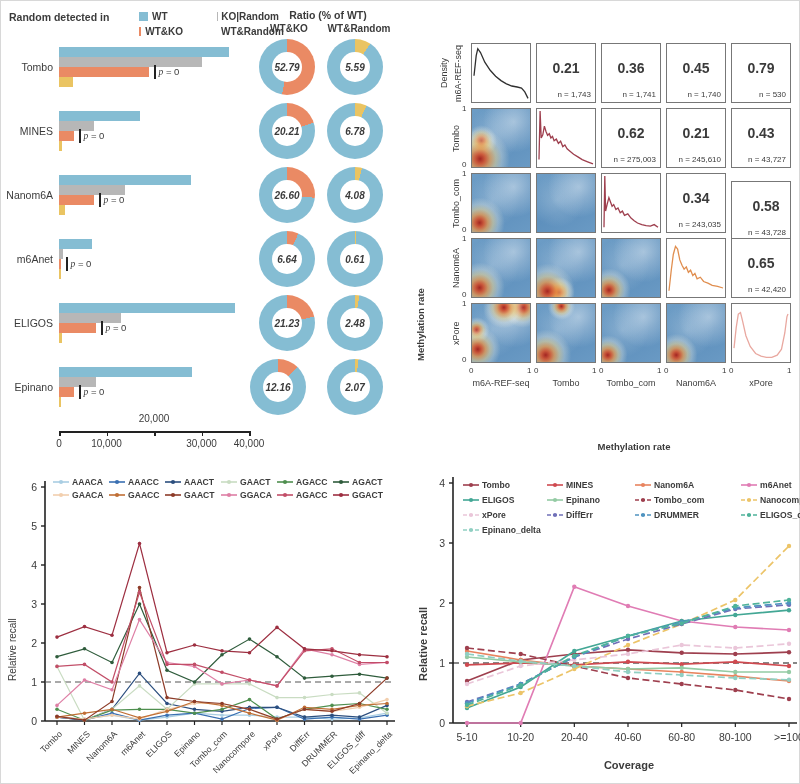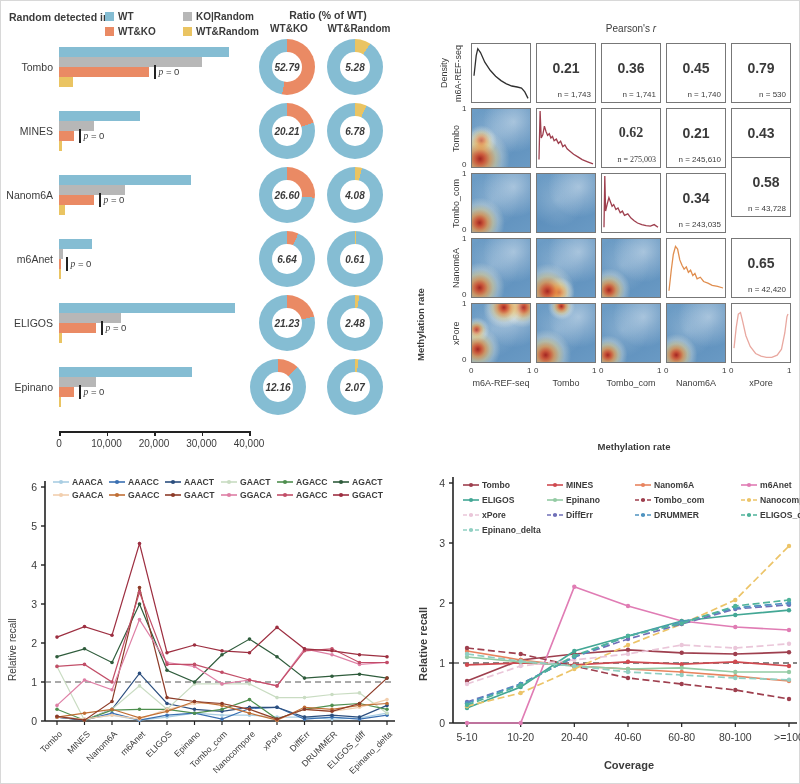--- a/index.html
+++ b/index.html
@@ -6,21 +6,21 @@
   html,body { width:800px; height:784px; background:#fff; font-family:"Liberation Sans", sans-serif; color:#3b3b3b; overflow:hidden; }
   .figure { position:relative; width:800px; height:784px; background:#fff; border:1px solid #d8d8d8; }
   .panel { position:absolute; }
   #panelA { left:0; top:0; width:400px; height:470px; }
   #panelB { left:400px; top:0; width:400px; height:470px; }
   #panelC { left:0; top:470px; width:400px; height:314px; }
   #panelD { left:400px; top:470px; width:400px; height:314px; }
   
   .pa-legend-title { position:absolute; left:8px; top:10px; font-size:10.5px; font-weight:bold; }
   .pa-legend { position:absolute; left:104px; top:8px; display:grid; grid-template-columns:78px 96px; grid-auto-rows:15px; }
-  .pa-leg-item { display:flex; align-items:center; gap:4px; font-size:10px; font-weight:bold; }
+  .pa-leg-item { display:flex; align-items:center; gap:4px; font-size:10px; font-weight:bold;margin-left:34px; }
   .pa-swatch { width:9px; height:9px; display:inline-block; }
   .pa-ratio-title { position:absolute; left:258px; top:8px; width:138px; text-align:center; font-size:10.5px; font-weight:bold; }
   .pa-ratio-col { position:absolute; top:22px; font-size:10px; font-weight:bold; text-align:center; }
   .pa-ratio-col1 { left:258px; width:60px; }
   .pa-ratio-col2 { left:320px; width:76px; }
   .pa-row-label { position:absolute; width:52px; text-align:right; font-size:10.5px; }
   .pa-bar { position:absolute; height:10px; }
   .pa-p { position:absolute; font-size:9.5px; white-space:nowrap; }
   .pa-p .pline { display:inline-block; width:1.5px; height:14px; background:#222; vertical-align:middle; margin-right:3px; }
   .pa-p i { font-family:"Liberation Serif", serif; }
@@ -83,21 +83,21 @@
         <div class="pa-bar" style="left: 58px; top: 66px; width: 90px; background: rgb(234, 138, 100);"></div>
         <div class="pa-bar" style="left: 58px; top: 76px; width: 14px; background: rgb(234, 196, 98);"></div>
         <div class="pa-p" style="left: 153px; top: 64px;"><span class="pline"></span><i>p</i><span> = 0</span></div>
         <div class="donut" style="left: 258px; top: 38px; background: conic-gradient(rgb(234, 138, 100) 0deg, rgb(234, 138, 100) 52.79%, rgb(133, 189, 211) 52.79%, rgb(133, 189, 211) 100%);">
           <div class="hole">
             <div class="val">52.79</div>
           </div>
         </div>
         <div class="donut" style="left: 326px; top: 38px; background: conic-gradient(rgb(234, 196, 98) 0deg, rgb(234, 196, 98) 9.21%, rgb(133, 189, 211) 9.21%, rgb(133, 189, 211) 100%);">
           <div class="hole">
-            <div class="val">5.28</div>
+            <div class="val">5.59</div>
           </div>
         </div>
         <div class="pa-row-label" style="left: 0px; top: 124px;">MINES</div>
         <div class="pa-bar" style="left: 58px; top: 110px; width: 81px; background: rgb(133, 189, 211);"></div>
         <div class="pa-bar" style="left: 58px; top: 120px; width: 35px; background: rgb(183, 183, 183);"></div>
         <div class="pa-bar" style="left: 58px; top: 130px; width: 15px; background: rgb(234, 138, 100);"></div>
         <div class="pa-bar" style="left: 58px; top: 140px; width: 3px; background: rgb(234, 196, 98);"></div>
         <div class="pa-p" style="left: 78px; top: 128px;"><span class="pline"></span><i>p</i><span> = 0</span></div>
         <div class="donut" style="left: 258px; top: 102px; background: conic-gradient(rgb(234, 138, 100) 0deg, rgb(234, 138, 100) 20.21%, rgb(133, 189, 211) 20.21%, rgb(133, 189, 211) 100%);">
           <div class="hole">
@@ -174,30 +174,29 @@
           </div>
         </div>
       </div>
     <div id="paAxis">
         <div class="pa-axis-line" style="left: 58px; top: 430px; width: 190px;"></div>
         <div class="pa-tick" style="left: 58px; top: 430px;"></div>
         <div class="pa-tick-label" style="left: 58px; top: 437px;">0</div>
         <div class="pa-tick" style="left: 105.5px; top: 430px;"></div>
         <div class="pa-tick-label" style="left: 105.5px; top: 437px;">10,000</div>
         <div class="pa-tick" style="left: 153px; top: 430px;"></div>
-        <div class="pa-tick-label" style="left: 153px; top: 437px;">20,000</div>
+        <div class="pa-tick-label" style="left: 153px; top: 412px;">20,000</div>
         <div class="pa-tick" style="left: 200.5px; top: 430px;"></div>
         <div class="pa-tick-label" style="left: 200.5px; top: 437px;">30,000</div>
         <div class="pa-tick" style="left: 248px; top: 430px;"></div>
         <div class="pa-tick-label" style="left: 248px; top: 437px;">40,000</div>
       </div>
   </div>
 
   <div id="panelB" class="panel">
-    <div class="pb-title"><span>Pearson's</span>&nbsp;<i>r</i></div>
     <div class="pb-ylabel vtext" style="left:14px; top:160px; height:200px;">Methylation rate</div>
     <div class="pb-xlabel" style="left:233px; top:440px;">Methylation rate</div>
     <div id="pbGrid">
         <div class="pb-cell" style="left: 70px; top: 42px;"><svg width="58" height="58">
             <polyline points="2.0,31.7 4.2,11.7 5.8,4.7 8.5,8.5 12.8,18.2 18.2,26.3 23.6,32.2 29.0,36.6 34.4,39.8 39.8,42.0 45.2,43.0 49.5,44.1 52.8,47.9 56.0,54.4" fill="none" stroke="#2f2f2f" stroke-width="1.3"></polyline>
           </svg></div>
         <div class="pb-cell" style="left: 135px; top: 42px;">
           <div class="pb-corr-r">0.21</div>
           <div class="pb-corr-n">n = 1,743</div>
         </div>
@@ -214,21 +213,21 @@
           <div class="pb-corr-n">n = 530</div>
         </div>
         <div class="pb-rowlab vtext" style="left: 52px; top: 42px; height: 60px;">m6A-REF-seq</div>
         <div class="pb-rowlab vtext" style="left: 38px; top: 42px; height: 60px;">Density</div>
         <div class="pb-cell" style="left: 70px; top: 107px; background: radial-gradient(circle at 14% 86%, rgba(168, 32, 26, 0.95) 0%, rgba(216, 82, 42, 0.88) 7%, rgba(238, 152, 70, 0.72) 14%, rgba(246, 215, 140, 0.5) 22.4%, rgba(250, 245, 225, 0.28) 30.8%, rgba(110, 160, 200, 0) 42%), radial-gradient(circle at 16% 55%, rgba(168, 32, 26, 0.95) 0%, rgba(216, 82, 42, 0.88) 4.5%, rgba(238, 152, 70, 0.72) 9%, rgba(246, 215, 140, 0.5) 14.4%, rgba(250, 245, 225, 0.28) 19.8%, rgba(110, 160, 200, 0) 27%), radial-gradient(circle at 72% 22%, rgba(224, 235, 244, 0.55) 0%, rgba(224, 235, 244, 0) 50%), radial-gradient(circle at 35% 45%, rgba(205, 223, 237, 0.35) 0%, rgba(205, 223, 237, 0) 55%), linear-gradient(150deg, rgb(109, 157, 198) 0%, rgb(94, 144, 189) 55%, rgb(106, 154, 196) 100%);"></div>
         <div class="pb-tick" style="left: 61px; top: 103px;">1</div>
         <div class="pb-tick" style="left: 61px; top: 159px;">0</div>
         <div class="pb-cell" style="left: 135px; top: 107px;"><svg width="58" height="58">
             <polyline points="2.0,50.6 3.1,2.0 4.2,29.0 5.8,25.8 7.4,17.1 9.0,22.5 10.6,26.3 12.3,24.7 13.9,29.0 15.5,27.4 17.1,31.7 19.3,30.1 21.4,34.4 23.6,32.2 25.8,37.6 27.9,36.0 30.1,39.8 33.3,42.5 36.6,45.2 40.9,47.9 45.2,50.6 50.6,52.8 56.0,54.9" fill="none" stroke="#9e3f4e" stroke-width="1.3"></polyline>
           </svg></div>
-        <div class="pb-cell" style="left: 200px; top: 107px; font-family: Liberation Serif, serif;">
+        <div class="pb-cell" style="left: 200px; top: 107px;">
           <div class="pb-corr-r">0.62</div>
           <div class="pb-corr-n">n = 275,003</div>
         </div>
         <div class="pb-cell" style="left: 265px; top: 107px;">
           <div class="pb-corr-r">0.21</div>
           <div class="pb-corr-n">n = 245,610</div>
         </div>
         <div class="pb-cell" style="left: 330px; top: 107px;">
           <div class="pb-corr-r">0.43</div>
           <div class="pb-corr-n">n = 43,727</div>
@@ -238,21 +237,21 @@
         <div class="pb-tick" style="left: 61px; top: 168px;">1</div>
         <div class="pb-tick" style="left: 61px; top: 224px;">0</div>
         <div class="pb-cell" style="left: 135px; top: 172px; background: radial-gradient(circle at 72% 22%, rgba(224, 235, 244, 0.55) 0%, rgba(224, 235, 244, 0) 50%), radial-gradient(circle at 35% 45%, rgba(205, 223, 237, 0.35) 0%, rgba(205, 223, 237, 0) 55%), linear-gradient(150deg, rgb(109, 157, 198) 0%, rgb(94, 144, 189) 55%, rgb(106, 154, 196) 100%);"></div>
         <div class="pb-cell" style="left: 200px; top: 172px;"><svg width="58" height="58">
             <polyline points="2.0,53.3 2.8,2.0 3.6,37.1 5.2,30.1 6.9,23.6 8.5,27.9 10.1,32.2 11.7,30.6 13.9,35.5 16.0,33.9 18.2,38.7 20.4,37.1 22.5,41.4 25.8,39.8 29.0,44.1 32.2,46.8 35.5,49.0 39.8,50.6 44.1,51.7 48.4,52.2 52.2,50.6 56.0,53.3" fill="none" stroke="#9e3f4e" stroke-width="1.3"></polyline>
           </svg></div>
         <div class="pb-cell" style="left: 265px; top: 172px;">
           <div class="pb-corr-r">0.34</div>
           <div class="pb-corr-n">n = 243,035</div>
         </div>
-        <div class="pb-cell" style="left: 330px; top: 156px; padding-left: 10px;">
+        <div class="pb-cell" style="left: 330px; top: 180px; padding-left: 10px;">
           <div class="pb-corr-r">0.58</div>
           <div class="pb-corr-n">n = 43,728</div>
         </div>
         <div class="pb-rowlab vtext" style="left: 50px; top: 172px; height: 60px;">Tombo_com</div>
         <div class="pb-cell" style="left: 70px; top: 237px; background: radial-gradient(circle at 13% 84%, rgba(168, 32, 26, 0.95) 0%, rgba(216, 82, 42, 0.88) 6%, rgba(238, 152, 70, 0.72) 12%, rgba(246, 215, 140, 0.5) 19.2%, rgba(250, 245, 225, 0.28) 26.4%, rgba(110, 160, 200, 0) 36%), radial-gradient(circle at 72% 22%, rgba(224, 235, 244, 0.55) 0%, rgba(224, 235, 244, 0) 50%), radial-gradient(circle at 35% 45%, rgba(205, 223, 237, 0.35) 0%, rgba(205, 223, 237, 0) 55%), linear-gradient(150deg, rgb(109, 157, 198) 0%, rgb(94, 144, 189) 55%, rgb(106, 154, 196) 100%);"></div>
         <div class="pb-tick" style="left: 61px; top: 233px;">1</div>
         <div class="pb-tick" style="left: 61px; top: 289px;">0</div>
         <div class="pb-cell" style="left: 135px; top: 237px; background: radial-gradient(circle at 18% 90%, rgba(168, 32, 26, 0.95) 0%, rgba(216, 82, 42, 0.88) 6.5%, rgba(238, 152, 70, 0.72) 13%, rgba(246, 215, 140, 0.5) 20.8%, rgba(250, 245, 225, 0.28) 28.6%, rgba(110, 160, 200, 0) 39%), radial-gradient(circle at 38% 92%, rgba(168, 32, 26, 0.95) 0%, rgba(216, 82, 42, 0.88) 4%, rgba(238, 152, 70, 0.72) 8%, rgba(246, 215, 140, 0.5) 12.8%, rgba(250, 245, 225, 0.28) 17.6%, rgba(110, 160, 200, 0) 24%), radial-gradient(circle at 72% 22%, rgba(224, 235, 244, 0.55) 0%, rgba(224, 235, 244, 0) 50%), radial-gradient(circle at 35% 45%, rgba(205, 223, 237, 0.35) 0%, rgba(205, 223, 237, 0) 55%), linear-gradient(150deg, rgb(109, 157, 198) 0%, rgb(94, 144, 189) 55%, rgb(106, 154, 196) 100%);"></div>
         <div class="pb-cell" style="left: 200px; top: 237px; background: radial-gradient(circle at 12% 88%, rgba(168, 32, 26, 0.95) 0%, rgba(216, 82, 42, 0.88) 5%, rgba(238, 152, 70, 0.72) 10%, rgba(246, 215, 140, 0.5) 16%, rgba(250, 245, 225, 0.28) 22%, rgba(110, 160, 200, 0) 30%), radial-gradient(circle at 72% 22%, rgba(224, 235, 244, 0.55) 0%, rgba(224, 235, 244, 0) 50%), radial-gradient(circle at 35% 45%, rgba(205, 223, 237, 0.35) 0%, rgba(205, 223, 237, 0) 55%), linear-gradient(150deg, rgb(109, 157, 198) 0%, rgb(94, 144, 189) 55%, rgb(106, 154, 196) 100%);"></div>
         <div class="pb-cell" style="left: 265px; top: 237px;"><svg width="58" height="58">

